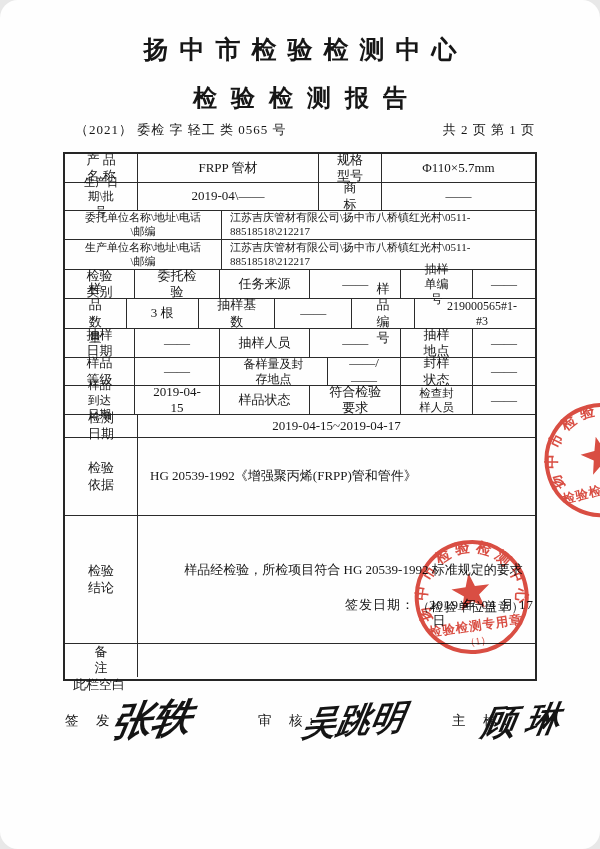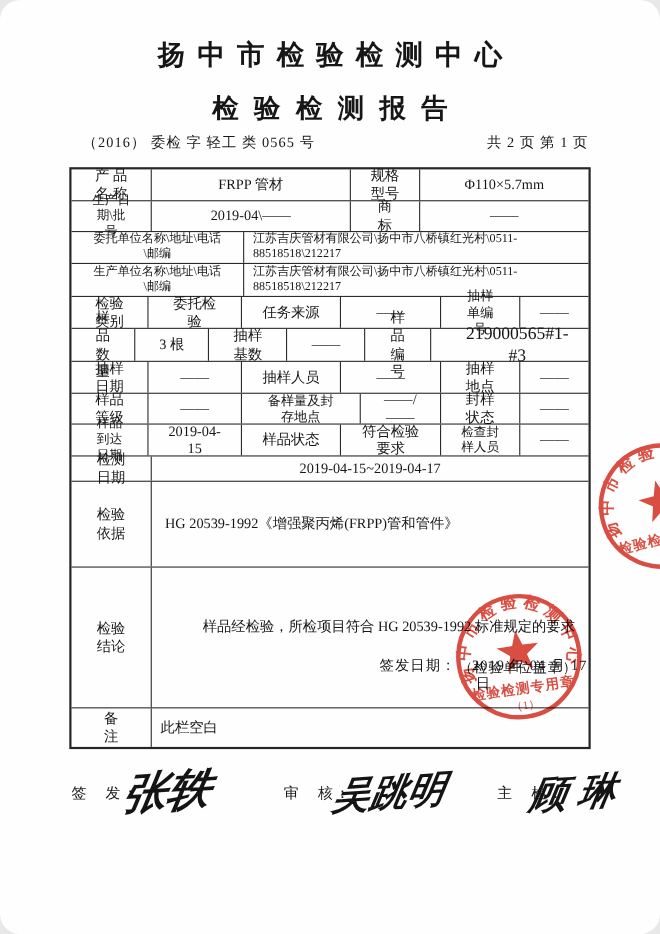--- a/index.html
+++ b/index.html
@@ -8,28 +8,28 @@
   .org-title{position:absolute;top:33px;left:0;width:600px;text-align:center;
              font-size:25px;font-weight:bold;letter-spacing:11px;text-indent:11px;}
   .report-title{position:absolute;top:82px;left:0;width:600px;text-align:center;
              font-size:24px;font-weight:bold;letter-spacing:14px;text-indent:14px;}
   .ref-row{position:absolute;top:121px;left:75px;width:460px;display:flex;
            justify-content:space-between;font-size:13px;letter-spacing:1px;}
   
   .tbl{position:absolute;left:63px;top:152px;width:474px;border:2px solid #262626;
        box-sizing:border-box;background:transparent;}
   .row{display:flex;border-bottom:1px solid #2b2b2b;box-sizing:border-box;}
-  .row:last-child{border-bottom:none;}
+  .row:last-child{border-bottom:none;flex-direction:column;}
   .cell{display:flex;align-items:center;justify-content:center;text-align:center;
         border-right:1px solid #2b2b2b;box-sizing:border-box;font-size:13px;
         padding:0 18px;white-space:pre-wrap;line-height:1.25;}
   .cell:last-child{border-right:none;flex:1;}
   .left{justify-content:flex-start;text-align:left;padding-left:8px;}
   .sm{font-size:11px;}
-  .xs{font-size:16px;margin-left:14px;}
+  .xs{font-size:12px;margin-left:14px;}
   .h29{height:29px}.h28{height:28px}.h30{height:30px}.h23{height:23px}
   .h78{height:78px}.h128{height:128px}.h35{height:35px}
   .w73{width:73px}.w181{width:181px}.w63{width:63px}
   .w157{width:157px}
   .w71{width:71px}.w86{width:86px}.w92{width:92px}.w110{width:110px}.w74{width:74px}.w73b{width:73px}
   .conc{position:relative;display:block;padding:30px 6px 0 14px;text-align:center;
         justify-content:flex-start;}
   .seal-note{position:absolute;top:84px;right:10px;font-size:12.5px;letter-spacing:1px;}
   .issue-line{position:absolute;bottom:14px;left:206px;font-size:13px;letter-spacing:1px;}
   
@@ -44,21 +44,21 @@
 </style>
 </head>
 <body>
 
 <div class="page">
 
   <div class="org-title">扬中市检验检测中心</div>
   <div class="report-title">检验检测报告</div>
 
   <div class="ref-row">
-    <span>（2016） 委检 字 轻工 类 0565 号</span>
+    <span>（2021） 委检 字 轻工 类 0565 号</span>
     <span>共 2 页 第 1 页</span>
   </div>
 
   <div class="tbl">
 
     <div class="row h29">
       <div class="cell w73">产 品 名 称</div>
       <div class="cell w181">FRPP 管材</div>
       <div class="cell w63">规格型号</div>
       <div class="cell">Φ110×5.7mm</div>

